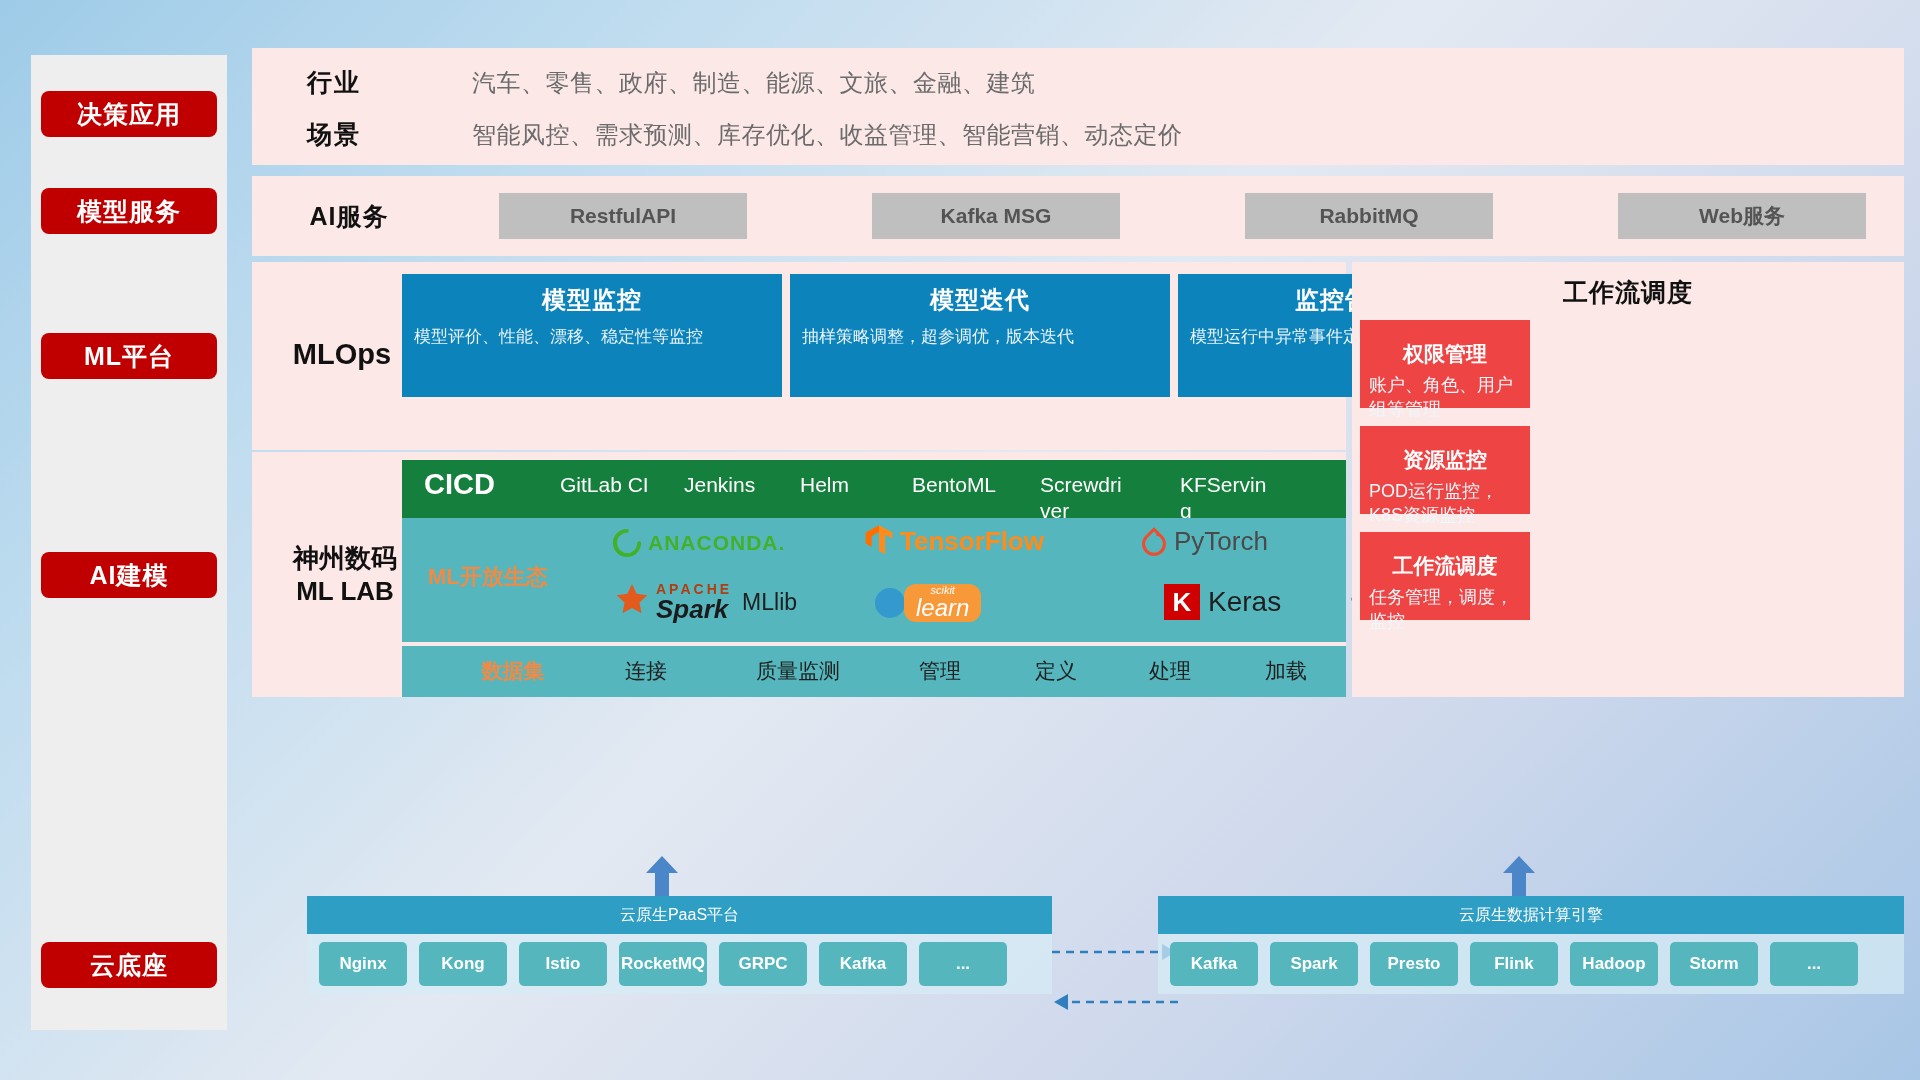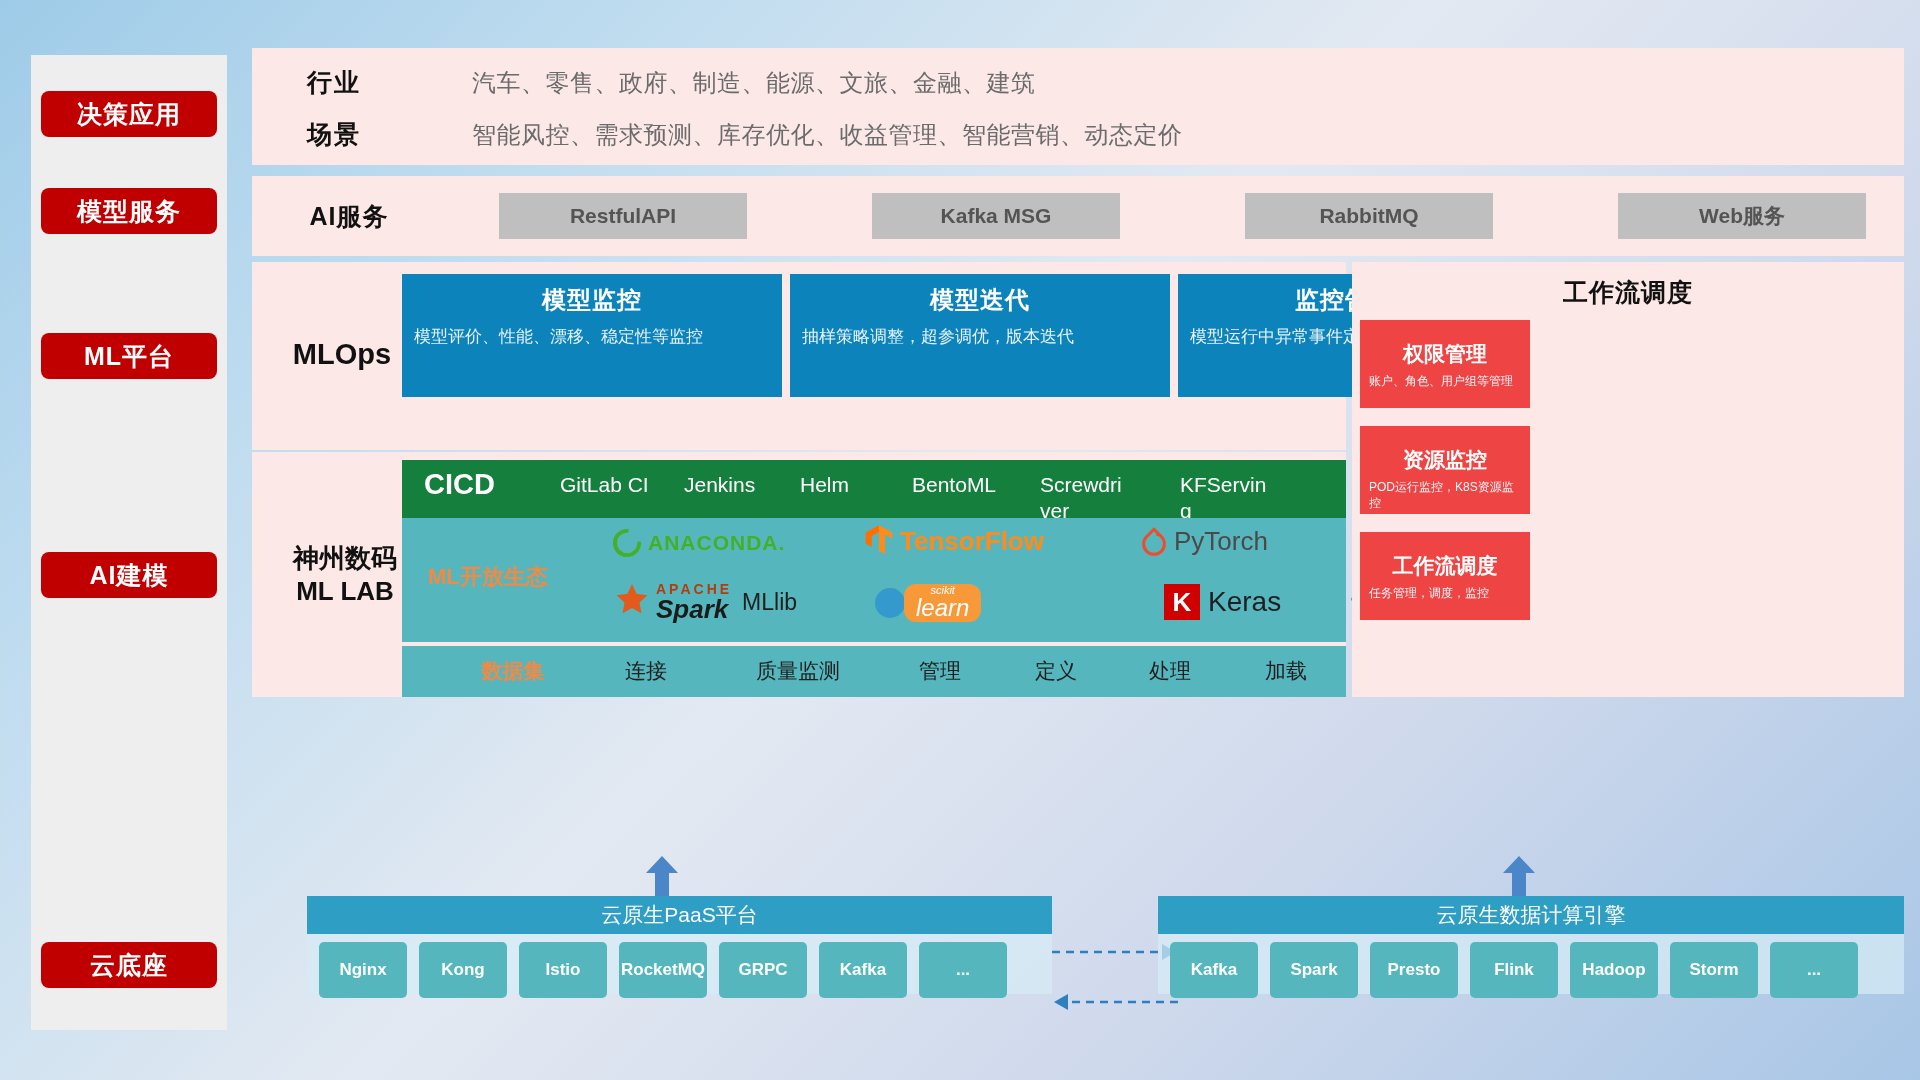--- a/index.html
+++ b/index.html
@@ -109,34 +109,34 @@
   #rmon { left: 1352px; top: 262px; width: 552px; height: 435px; }
   #rmon .rm-title {
     position: absolute; left: 0; right: 0; top: 14px; text-align: center;
     font-size: 25px; font-weight: bold; color: #111; letter-spacing: 1px;
   }
   .rm-card {
     position: absolute; left: 8px; width: 170px; background: #ef4444; color: #fff;
     padding: 20px 9px;
   }
   .rm-card .rm-h { font-size: 21px; font-weight: bold; text-align: center; margin-bottom: 5px; }
-  .rm-card .rm-d { font-size: 12px; line-height: 1.35; color: #eef7fc; }
+  .rm-card .rm-d { font-size: 18px; line-height: 1.35; color: #eef7fc; }
 
   
   .cloudgrp { position: absolute; }
   .cloud-head {
     position: absolute; left: 0; top: 0; height: 38px; background: #2e9ec4;
-    color: #fff; font-size: 21px; display: flex; align-items: center; justify-content: center;
+    color: #fff; font-size: 16px; display: flex; align-items: center; justify-content: center;
   }
   .cloud-body {
     position: absolute; left: 0; top: 38px; height: 60px;
     background: rgba(214,235,245,.72);
   }
   .cloud-chip {
-    position: absolute; top: 8px; height: 56px; background: #55b7bd; border-radius: 5px;
+    position: absolute; top: 8px; height: 44px; background: #55b7bd; border-radius: 5px;
     color: #fff; font-size: 17px; font-weight: bold;
     display: flex; align-items: center; justify-content: center; text-align: center;
     line-height: 1.1; padding: 0 3px;
   }
   .up-arrow { position: absolute; width: 34px; }
   .dash { position: absolute; }
 
   
   .logo { position: absolute; display: flex; align-items: center; }
   .logo-txt { font-weight: bold; white-space: nowrap; }

